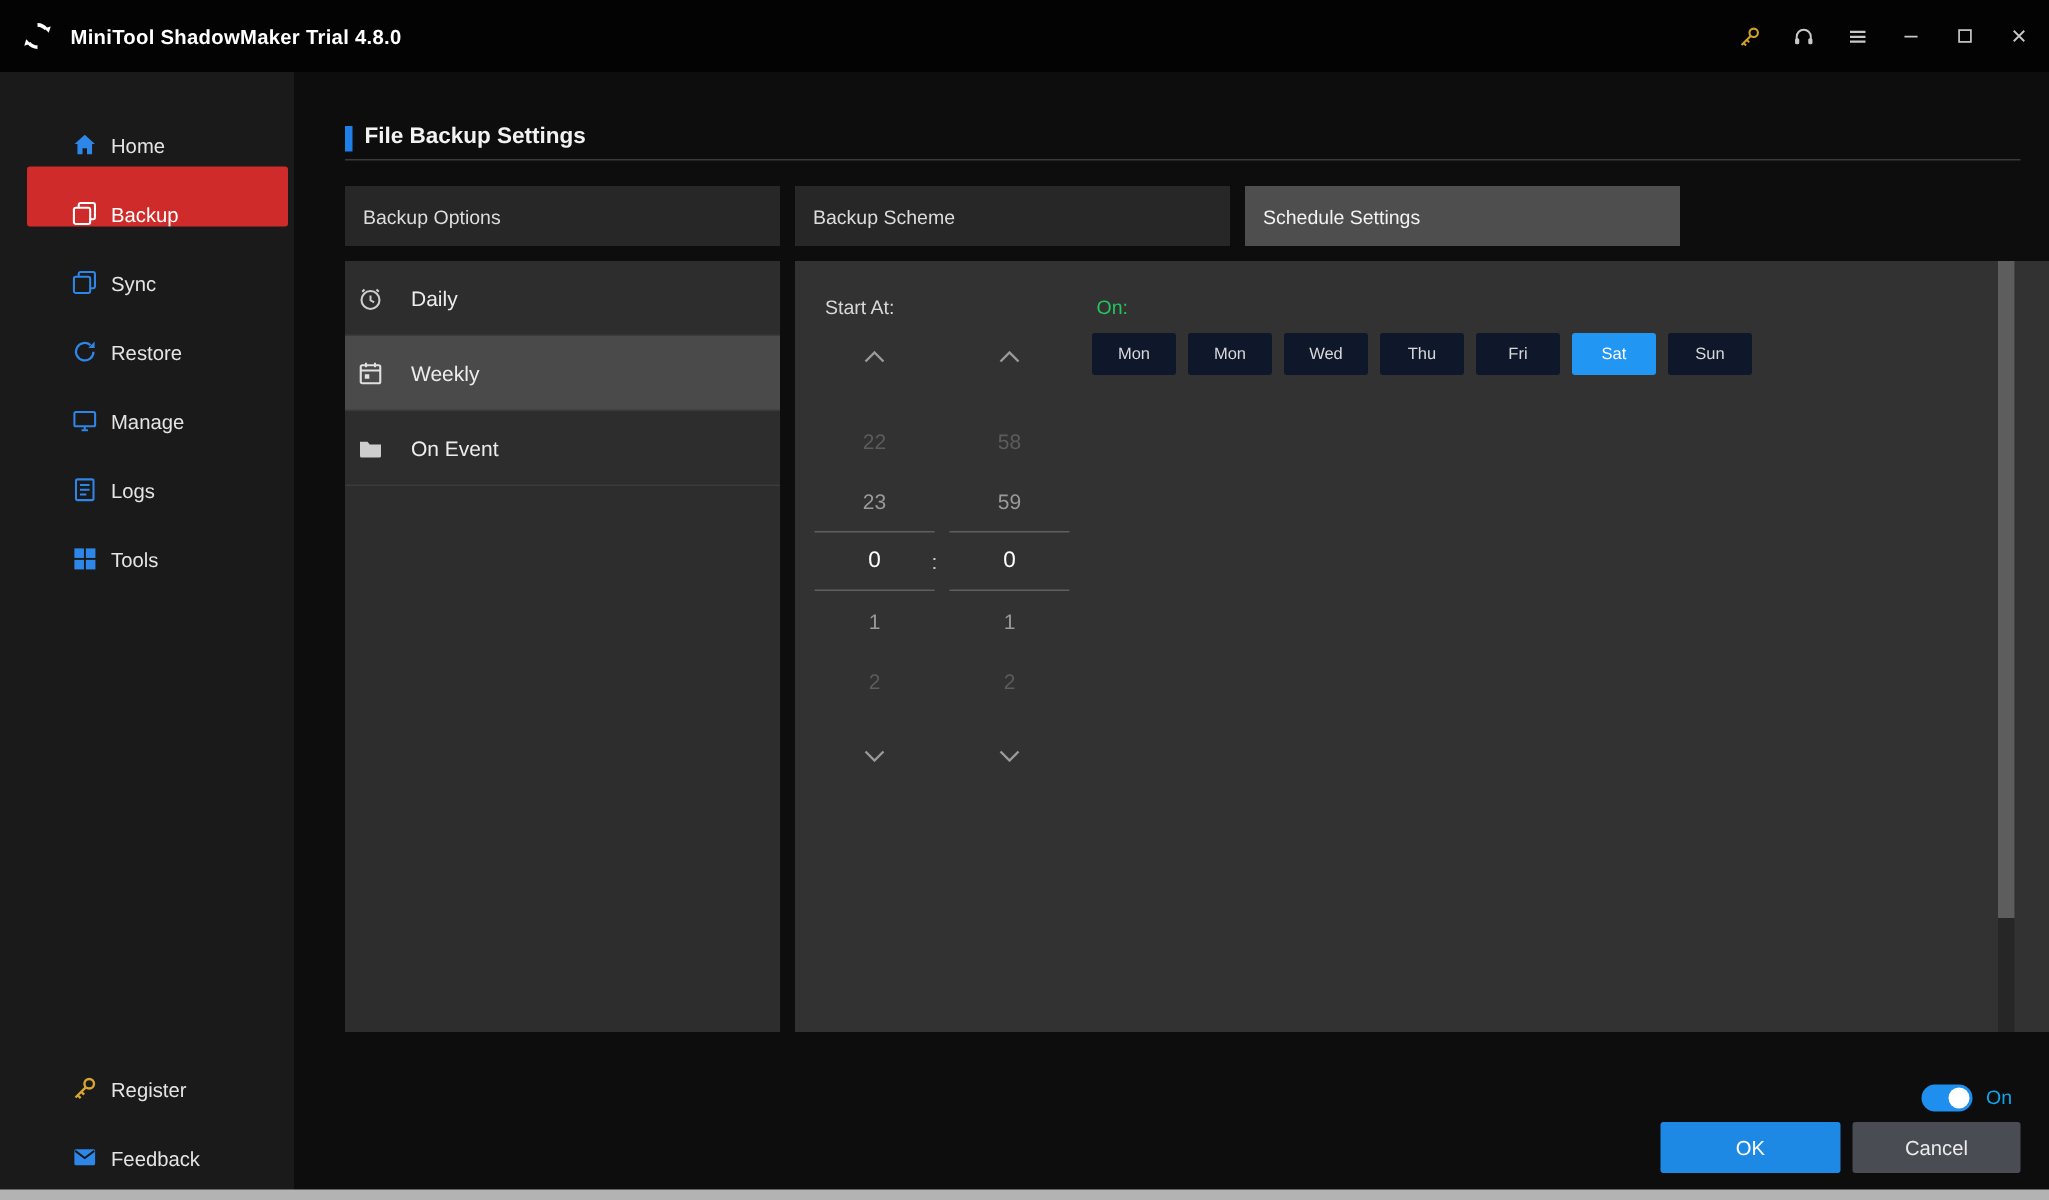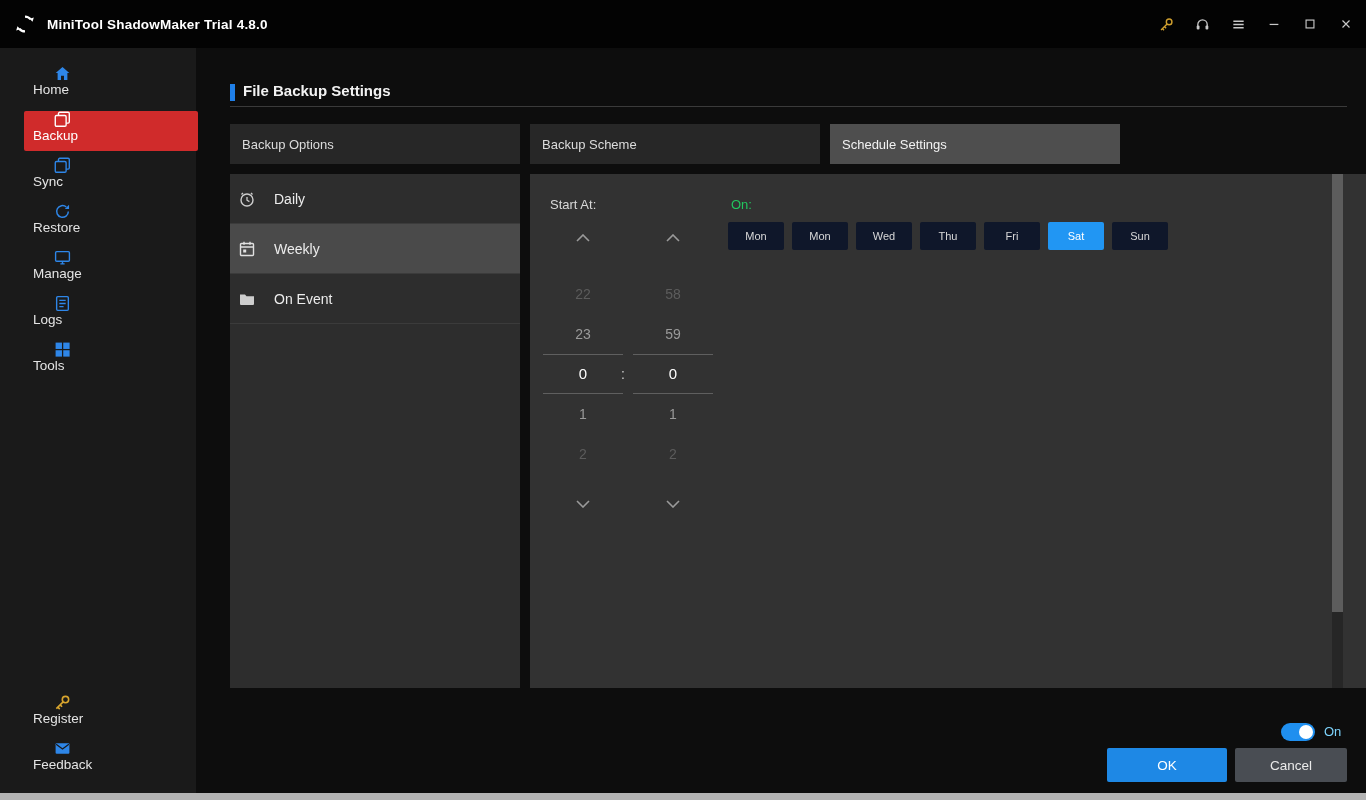--- a/index.html
+++ b/index.html
@@ -8,21 +8,21 @@
 
   
   .titlebar { position:absolute; top:0; left:0; width:1366px; height:48px; background:#030303; display:flex; align-items:center; }
   .logo { width:24px; height:24px; margin-left:13px; display:flex; align-items:center; justify-content:center; }
   .app-title { color:#ffffff; font-size:13.5px; font-weight:bold; margin-left:10px; letter-spacing:.2px; }
   .tb-actions { position:absolute; right:2px; top:0; height:48px; display:flex; align-items:center; }
   .tb-btn { width:36px; height:48px; display:flex; align-items:center; justify-content:center; color:#c8c8c8; cursor:default; }
 
   
   .sidebar { position:absolute; top:48px; left:0; width:202px; height:752px; background:#1a1a1a; border-right:6px solid #0d0d0d; }
-  .side-item { position:absolute; left:24px; width:174px; height:40px; display:flex; align-items:flex-start; border-radius:2px; cursor:default;flex-direction:column; }
+  .side-item { position:absolute; left:18px; width:174px; height:40px; display:flex; align-items:flex-end; border-radius:2px; cursor:default; }
   .side-item .side-icon { width:17px; height:17px; margin-left:30px; display:flex; align-items:center; justify-content:center; }
   .side-item .side-label { margin-left:9px; font-size:13.5px; color:#e4e4e4; }
   .side-item.active { background:#d02b2b; }
   .side-item.active .side-label { color:#ffffff; }
 
   
   .page-accent { position:absolute; left:230px; top:84px; width:5px; height:17px; background:#1f7fe8; }
   .page-title { position:absolute; left:243px; top:82px; font-size:15px; font-weight:bold; color:#f2f2f2; }
   .page-divider { position:absolute; left:230px; top:106px; width:1117px; height:1px; background:#3a3a3a; }
 
@@ -56,21 +56,21 @@
   .day-btn { width:56px; height:28px; background:#0f172a; color:#d8d8d8; font-size:11px; display:flex; align-items:center; justify-content:center; border-radius:2px; cursor:default; }
   .day-btn.selected { background:#2196f3; color:#ffffff; }
 
   
   .scrollbar { position:absolute; left:1332px; top:174px; width:11px; height:514px; background:#262626; }
   .scroll-thumb { position:absolute; left:0; top:0; width:11px; height:438px; background:#5d5d5d; }
 
   
   .toggle { position:absolute; left:1281px; top:723px; width:34px; height:18px; border-radius:9px; background:#1f8fef; cursor:default; }
   .toggle .knob { position:absolute; left:18px; top:2px; width:14px; height:14px; border-radius:50%; background:#ffffff; }
-  .toggle-label { position:absolute; left:1324px; top:724px; font-size:13px; color:#7dd3fc; }
+  .toggle-label { position:absolute; left:1324px; top:724px; font-size:13px; color:#0ea5e9; }
   .btn { position:absolute; top:748px; height:34px; display:flex; align-items:center; justify-content:center; font-size:13.5px; border-radius:2px; cursor:default; }
   .btn.ok { left:1107px; width:120px; background:#1e88e5; color:#ffffff; }
   .btn.cancel { left:1235px; width:112px; background:#494d53; color:#eaeaea; }
 
   .bottom-strip { position:absolute; left:0; top:793px; width:1366px; height:7px; background:#b3b3b3; }
 </style>
 </head>
 <body>
 
 <div id="app">

